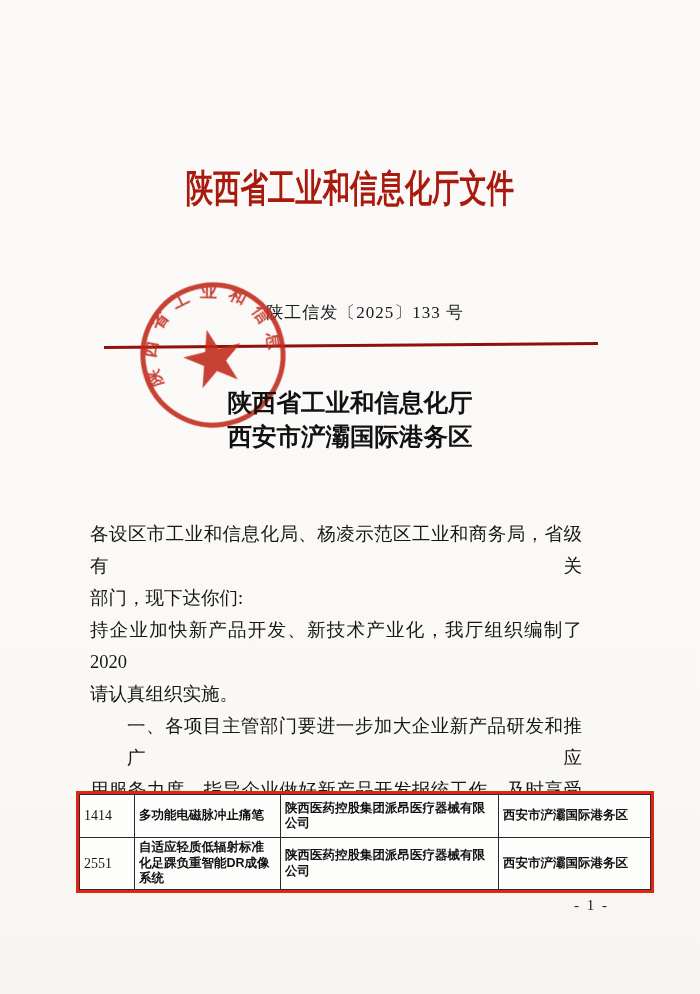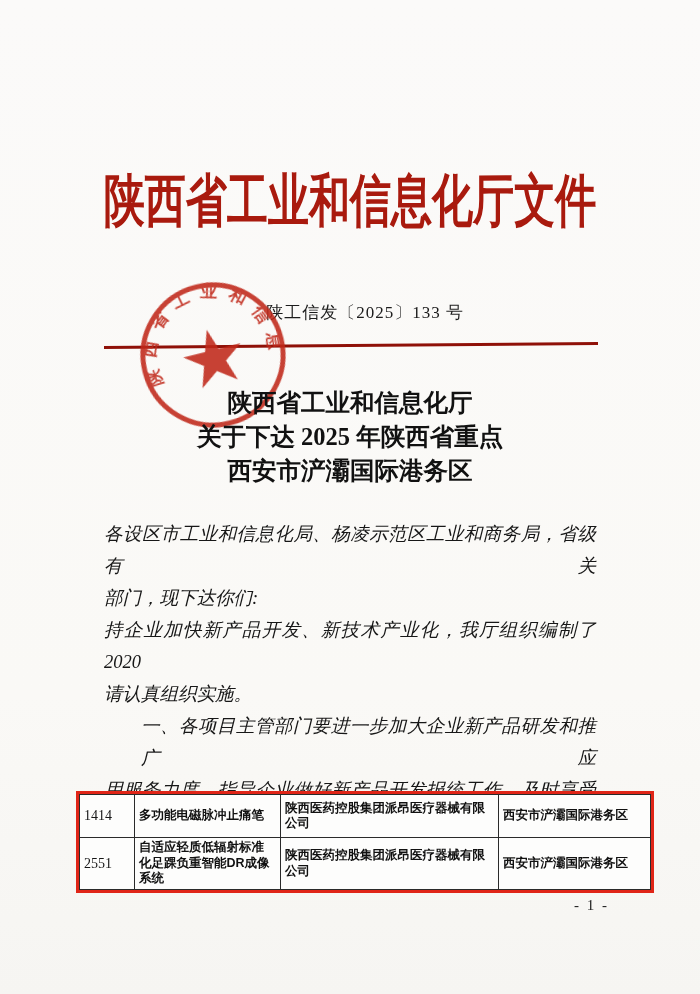--- a/index.html
+++ b/index.html
@@ -6,21 +6,21 @@
   body{
     width:700px;height:994px;position:relative;overflow:hidden;
     background:#faf9f7;
     font-family:"Liberation Serif","DejaVu Serif",serif;
     color:#161616;
   }
   .page{position:absolute;inset:0;background:linear-gradient(180deg,#fbfaf9 0%,#faf9f6 70%,#f6f5f2 100%);}
   
   .doc-title{
     position:absolute;top:163px;left:0;width:700px;text-align:center;
-    font-size:57px;font-weight:900;color:#a91a0e;white-space:nowrap;
+    font-size:38px;font-weight:900;color:#a91a0e;white-space:nowrap;
     letter-spacing:0px;
   }
   .doc-title .squeeze{display:inline-block;transform:scaleX(.72);transform-origin:50% 50%;}
   
   .doc-number{
     position:absolute;top:301px;left:15px;width:700px;text-align:center;
     font-size:17px;color:#1c1c1c;letter-spacing:1px;
   }
   
   .red-line{
@@ -32,22 +32,22 @@
     position:absolute;top:280px;left:138px;width:150px;height:150px;
     transform:rotate(-14deg);opacity:.88;filter:blur(.3px);
   }
   
   .heading{
     position:absolute;top:386px;left:0;width:700px;text-align:center;
     font-size:24.5px;font-weight:bold;line-height:34px;color:#111;
   }
   
   .body-text{
-    position:absolute;top:518px;left:104px;width:492px;
-    font-size:18.5px;line-height:32px;color:#171717;font-style:italic;
+    position:absolute;top:518px;left:90px;width:492px;
+    font-size:18.5px;line-height:32px;color:#171717;
   }
   .line{white-space:nowrap;}
   .line.fill{white-space:normal;text-align:justify;text-align-last:justify;}
   .line.ind{padding-left:37px;}
   
   .project-table{
     position:absolute;top:794px;left:79px;width:543px;
     border-collapse:collapse;table-layout:fixed;
     outline:3px solid #e02517;outline-offset:0px;
     background:#fdfdfc;
@@ -89,21 +89,20 @@
     <circle cx="75" cy="75" r="70" fill="none" stroke="#c0281a" stroke-width="5"></circle>
     <path id="sealArc" d="M 22 95 A 57 57 0 1 1 128 95" fill="none"></path>
     <text fill="#c0281a" font-size="17" font-weight="bold" letter-spacing="10" style="font-family:&quot;Liberation Serif&quot;,serif;">
       <textPath href="#sealArc" startOffset="4">陕西省工业和信息化厅</textPath>
     </text>
     <polygon fill="#c0281a" points="75,49 82.0,70.3 104.5,70.3 86.3,83.5 93.2,104.7 75,91.6 56.8,104.7 63.7,83.5 45.5,70.3 68.0,70.3"></polygon>
   </svg>
 
   <div class="heading">
     <div>陕西省工业和信息化厅</div>
-    <div>关于下达 2025 年陕西省重点</div>
     <div>西安市浐灞国际港务区</div>
   </div>
 
   <div class="body-text">
     <div class="line fill">各设区市工业和信息化局、杨凌示范区工业和商务局，省级有关</div>
     <div class="line">部门，现下达你们:</div>
     <div class="line fill">持企业加快新产品开发、新技术产业化，我厅组织编制了 2020</div>
     <div class="line">请认真组织实施。</div>
     <div class="line fill ind">一、各项目主管部门要进一步加大企业新产品研发和推广应</div>
     <div class="line fill">用服务力度，指导企业做好新产品开发报统工作，及时享受研发</div>

